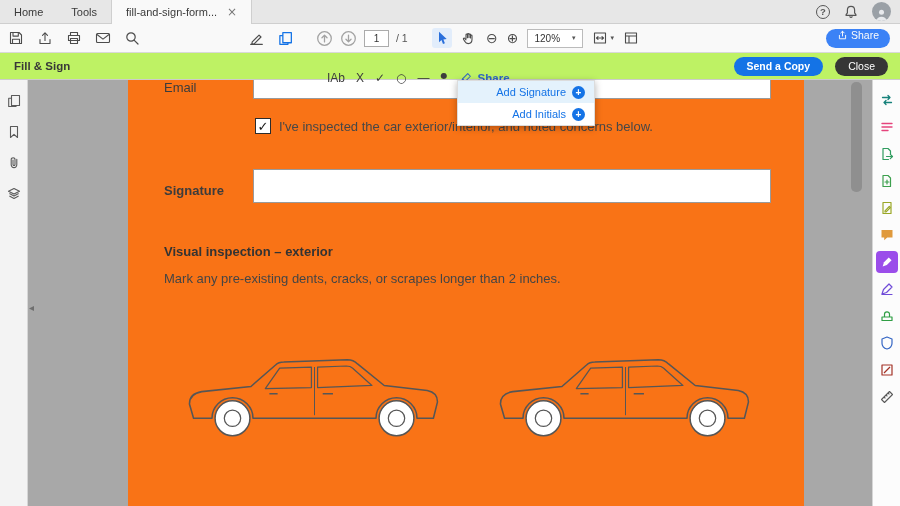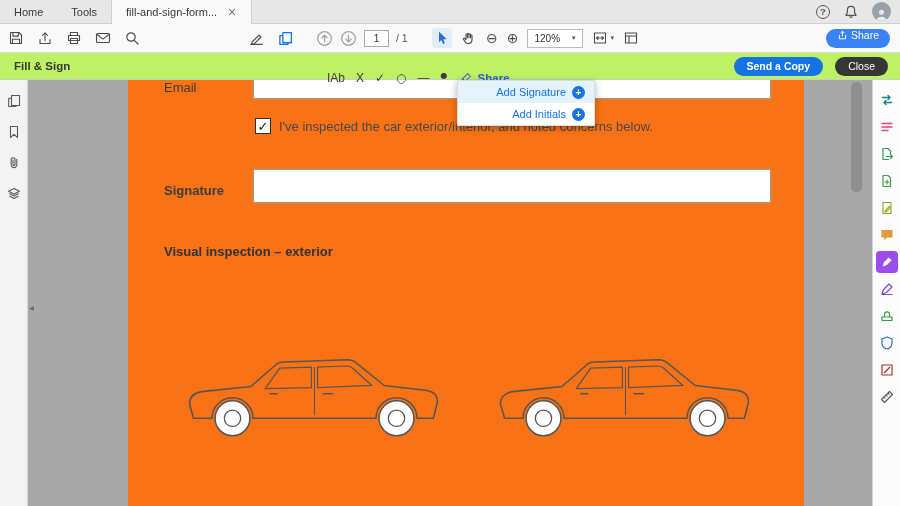--- a/index.html
+++ b/index.html
@@ -329,20 +329,21 @@
         <span class="pg-label email-label">Email</span>
         <input class="pg-field email-field" style="">
 
         <span class="checkbox gly">✓</span>
         <span class="checkbox-text">I've inspected the car exterior/interior, and noted concerns below.</span>
 
         <span class="pg-label sig-label">Signature</span>
         <div class="pg-field sig-field"></div>
 
         <span class="heading">Visual inspection – exterior</span>
+        <span class="desc">Mark any pre-existing dents, cracks, or scrapes longer than 2 inches.</span>
 
         <div class="cars">
           <svg width="287" height="113" viewBox="0 0 280 110">
               <use href="#car"></use>
             </svg>
           <svg width="287" height="113" viewBox="0 0 280 110">
               <use href="#car"></use>
             </svg>
         </div>
       </div>

